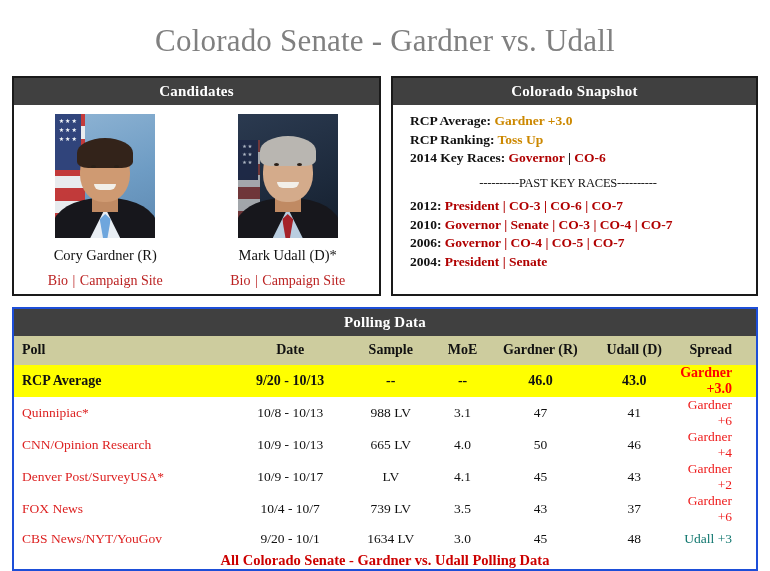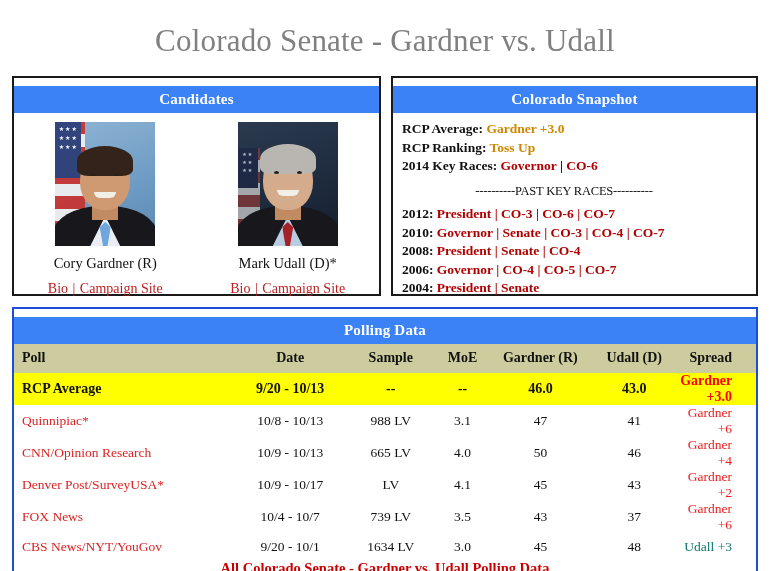--- a/index.html
+++ b/index.html
@@ -42,29 +42,28 @@
     border: 2px solid #1a1a1a;
     background: #ffffff;
     box-sizing: border-box;
     display: flex;
     flex-direction: column;
   }
   .panel-candidates { width: 374px; }
   .panel-snapshot   { width: 372px; }
 
   .panel-header {
-    background: #3b82f6;
+    background: #404040;
     color: #ffffff;
     font-weight: bold;
     font-size: 15px;
     text-align: center;
     padding: 5px 0 6px 0;
     line-height: 1.1;
     letter-spacing: 0.2px;
-    margin-top: 8px;
   }
 
   
   .candidates-body {
     flex: 1;
     display: flex;
     justify-content: space-around;
     align-items: flex-start;
     padding-top: 9px;
   }
@@ -194,20 +193,21 @@
   .candidate-links .lnk { color: #bb2222; text-decoration: none; cursor: pointer; }
   .candidate-links .sep { color: #bb2222; padding: 0 1px; }
 
   
   .snapshot-body {
     flex: 1;
     padding: 7px 12px 0 9px;
     font-size: 13.5px;
     font-weight: bold;
     line-height: 18.5px;
+    margin-left: 8px;
   }
   .snap-line { white-space: nowrap; }
   .snap-label { color: #111111; }
   .val-gold { color: #cc8800; }
   .val-red  { color: #b00000; }
   .snap-sep { color: #111111; font-weight: bold; }
   .past-divider {
     text-align: center;
     font-weight: normal;
     color: #111111;
@@ -361,24 +361,20 @@
 
       <div class="snap-line">
         <span class="snap-label">2012:</span>
         <span class="val-red">President | CO-3 | CO-6 | CO-7</span>
       </div>
       <div class="snap-line">
         <span class="snap-label">2010:</span>
         <span class="val-red">Governor | Senate | CO-3 | CO-4 | CO-7</span>
       </div>
       <div class="snap-line">
-        <span class="snap-label">2008:</span>
-        <span class="val-red">President | Senate | CO-4</span>
-      </div>
-      <div class="snap-line">
         <span class="snap-label">2006:</span>
         <span class="val-red">Governor | CO-4 | CO-5 | CO-7</span>
       </div>
       <div class="snap-line">
         <span class="snap-label">2004:</span>
         <span class="val-red">President | Senate</span>
       </div>
 
     </div>
   </div>

